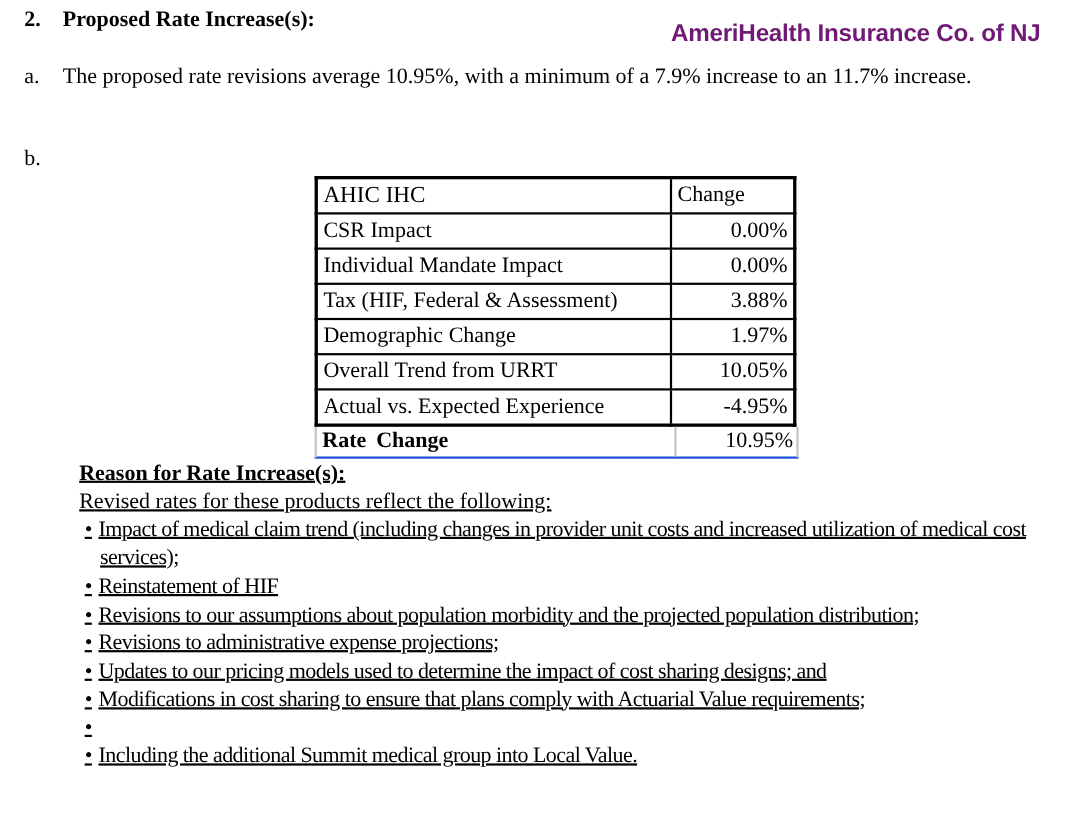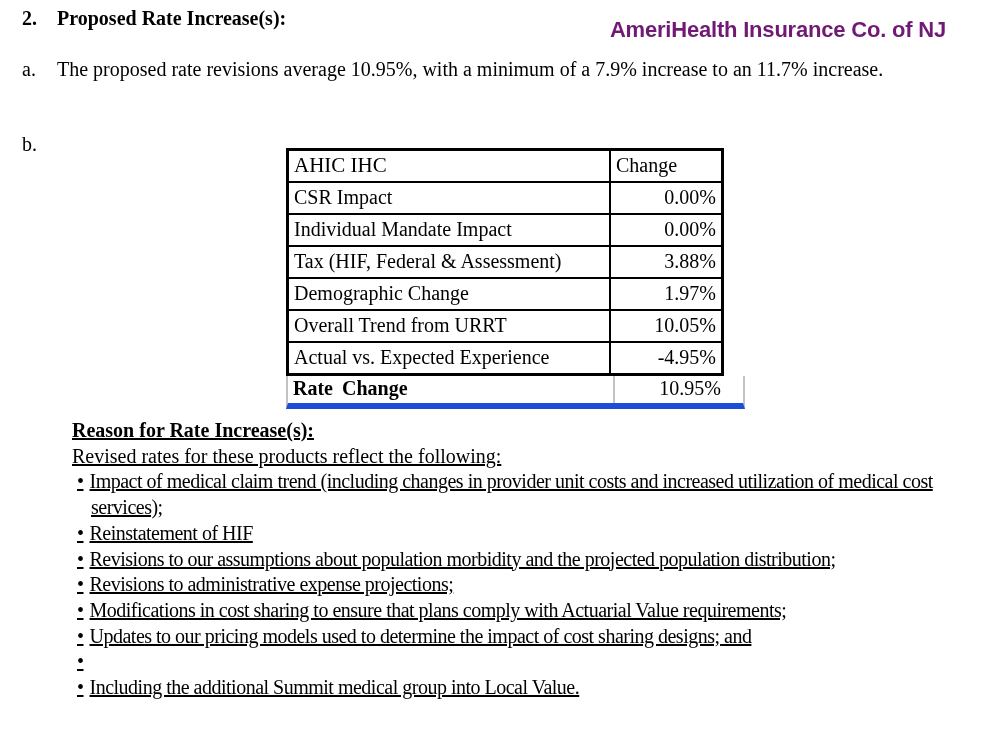--- a/index.html
+++ b/index.html
@@ -44,21 +44,21 @@
   
   .item { position: absolute; left: 22px; line-height: 25px; }
   .item .marker { position: absolute; left: 0; top: 0; }
   .item .item-text { margin-left: 35px; }
   .item-a { top: 57px; }
   .item-a .item-text { width: 840px; font-family: Liberation Serif, serif; }
   .item-b { top: 132px; }
   .item-b .item-text { white-space: nowrap; }
 
   
-  .table-wrap { position: absolute; left: 286px; top: 148px; }
+  .table-wrap { position: absolute; left: 286px; top: 160px; }
   table.cost-table {
     border-collapse: collapse;
     border: 3px solid #000000;
     font-size: 20px;
   }
   table.cost-table th, table.cost-table td {
     border: 2px solid #000000;
     height: 27px;
     padding: 1px 5px 2px 5px;
     font-weight: 400;
@@ -66,33 +66,33 @@
   .col-label { width: 310px; text-align: left; }
   .col-value { width: 100px; }
   th.col-label { font-weight: 700; font-size: 21px; }
   th.col-value { text-align: left; }
   td.col-value { text-align: right; }
 
   .total-row {
     display: flex;
     border-left: 2px solid #c3c3c3;
     border-right: 2px solid #c3c3c3;
-    border-bottom: 6px solid #1d4ed8;
+    border-bottom: 2px solid #1d4ed8;
     font-size: 20px;
   }
   .total-row .t-label {
     width: 315px;
     padding: 1px 5px 3px 5px;
     border-right: 2px solid #c3c3c3;
     font-weight: 700;
     word-spacing: 4px;
   }
   .total-row .t-value {
     width: 101px;
-    padding: 1px 22px 3px 5px;
+    padding: 1px 3px 3px 5px;
     text-align: right;
   }
 
   
   .reason {
     position: absolute;
     left: 72px;
     top: 418px;
     width: 880px;
     line-height: 25.7px;
@@ -176,20 +176,20 @@
   </div>
 
   <div class="reason">
     <div class="reason-heading">Reason for Rate Increase(s):</div>
     <div class="reason-intro">Revised rates for these products reflect the following:</div>
     <ul>
       <li><span class="dot"></span><span class="li-text">Impact of medical claim trend (including changes in provider unit costs and increased utilization of medical cost services);</span></li>
       <li><span class="dot"></span><span class="li-text">Reinstatement of HIF</span></li>
       <li><span class="dot"></span><span class="li-text">Revisions to our assumptions about population morbidity and the projected population distribution;</span></li>
       <li><span class="dot"></span><span class="li-text">Revisions to administrative expense projections;</span></li>
+      <li><span class="dot"></span><span class="li-text">Updates to our pricing models used to determine the impact of cost sharing designs; and</span></li>
       <li><span class="dot"></span><span class="li-text">Modifications in cost sharing to ensure that plans comply with Actuarial Value requirements;</span></li>
-      <li><span class="dot"></span><span class="li-text">Updates to our pricing models used to determine the impact of cost sharing designs; and</span></li>
       <li><span class="dot"></span></li>
       <li><span class="dot"></span><span class="li-text">Including the additional Summit medical group into Local Value.</span></li>
     </ul>
   </div>
 
 </div>
 
 </body></html>

